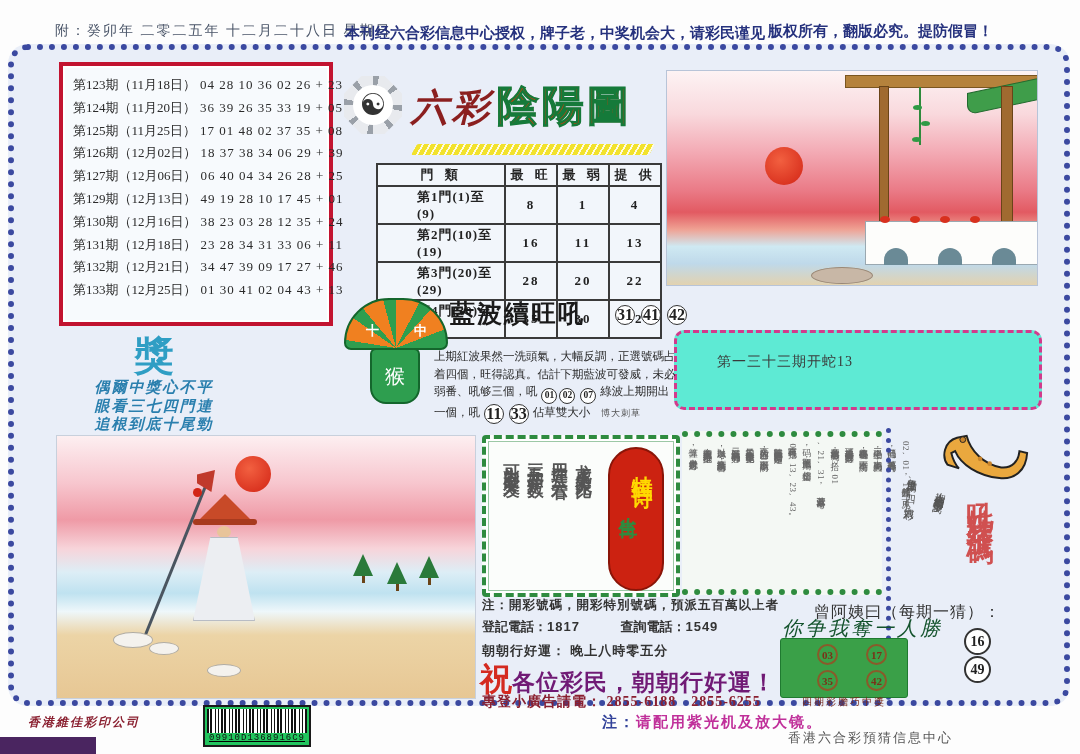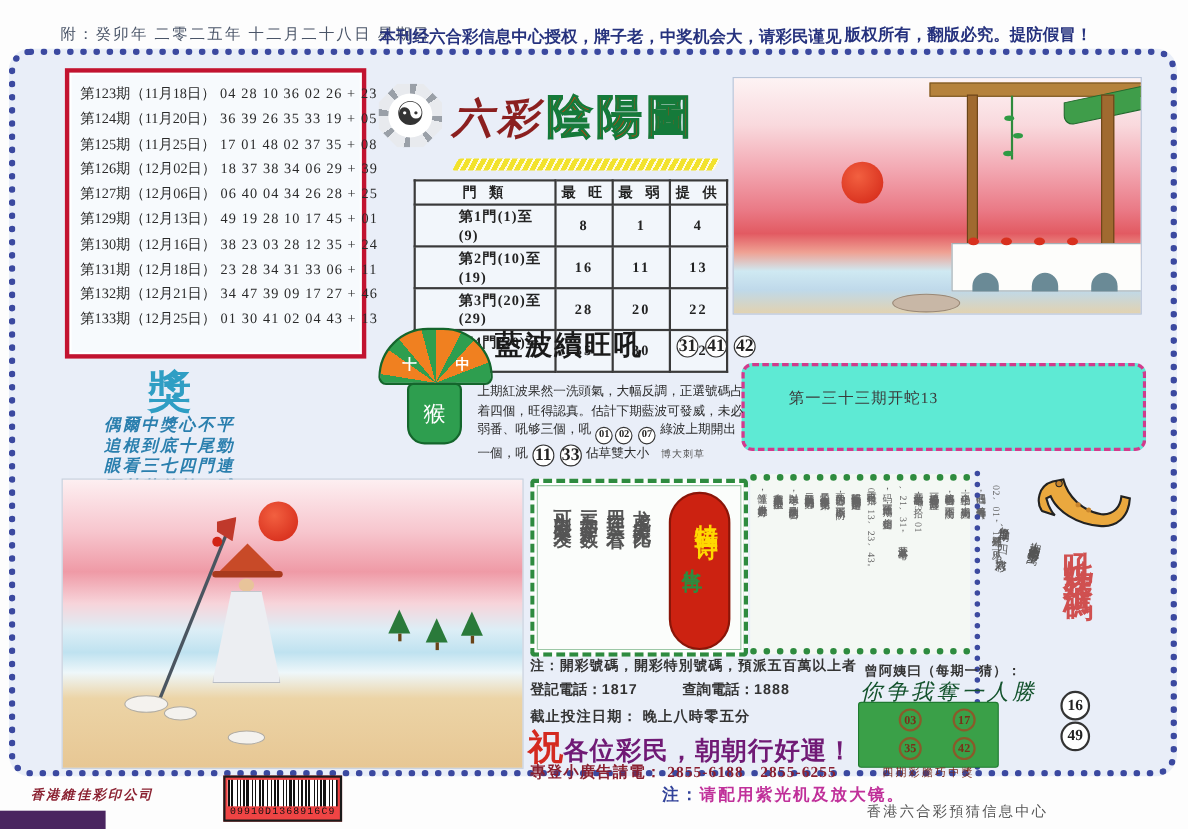--- a/index.html
+++ b/index.html
@@ -131,41 +131,41 @@
   .slant1 { position:absolute; left:904px; top:432px; writing-mode:vertical-rl; font-size:10.5px; color:#555;
             transform:rotate(14deg); height:150px; letter-spacing:1px; }
   .slant2 { position:absolute; left:884px; top:420px; writing-mode:vertical-rl; font-size:10.5px; color:#555;
             transform:rotate(6deg); height:150px; letter-spacing:1px; }
   .sis-title { position:absolute; left:948px; top:430px; writing-mode:vertical-rl; font-size:27px; font-weight:bold;
                color:#d05050; letter-spacing:9px; }
   .sis-circ { position:absolute; width:27px; height:27px; border:2px solid #333; border-radius:50%;
               background:#fff; display:flex; align-items:center; justify-content:center; font-size:14px; font-weight:bold; color:#222; }
 
   
-  .auntie-intro { position:absolute; left:772px; top:552px; font-size:12px; color:#333; letter-spacing:1px;font-weight:bold; }
+  .auntie-intro { position:absolute; left:800px; top:552px; font-size:16px; color:#333; letter-spacing:1px; }
   .auntie-hand { position:absolute; left:768px; top:565px; font-size:20px; font-style:italic; color:#14532d; letter-spacing:3px; }
   .auntie-box { position:absolute; left:766px; top:588px; width:128px; height:60px; background:#3aa048;
                 border:1px solid #1f7a30; border-radius:3px; }
   .auntie-circ { display:inline-flex; width:21px; height:21px; border:2px solid #8a5a2a; border-radius:50%;
                  align-items:center; justify-content:center; font-size:11px; font-weight:bold; color:#7a3018; margin:5px 4px 0 20px; }
   .auntie-cap { text-align:center; font-size:10px; color:#7a2a1a; margin-top:4px; letter-spacing:2px; }
 
   
   .bi-note { position:absolute; left:468px; top:547px; font-size:12.5px; font-weight:bold; color:#333; letter-spacing:1px; }
   .bi-phones { position:absolute; left:468px; top:568px; font-size:13px; font-weight:bold; color:#333; }
   .bi-phones .num { font-family:"Liberation Sans",sans-serif; letter-spacing:1px; }
   .bi-deadline { position:absolute; left:468px; top:592px; font-size:13px; font-weight:bold; color:#333; letter-spacing:1px; }
   .bi-wish { position:absolute; left:466px; top:608px; white-space:nowrap; }
   .bi-wish .big { font-size:32px; font-weight:bold; color:#d42a20; }
   .bi-wish .rest { font-size:23px; font-weight:bold; color:#701a75; letter-spacing:1px; }
   .bi-ad { position:absolute; left:468px; top:643px; font-size:14px; font-weight:bold; color:#8a2030; letter-spacing:1px; }
 
   
   .printer { position:absolute; left:28px; top:714px; font-size:12px; font-weight:bold; font-style:italic; color:#8a2030; letter-spacing:2px; }
-  .barcode { position:absolute; left:203px; top:705px; width:108px; height:42px; background:#ef4444; border:2px solid #1a1a1a; padding:2px; }
+  .barcode { position:absolute; left:203px; top:705px; width:108px; height:42px; background:#22c55e; border:2px solid #1a1a1a; padding:2px;text-decoration:underline; }
   .barcode-bars { height:24px; background:repeating-linear-gradient(90deg,#111 0 2px,#fff 2px 3px,#111 3px 5px,#fff 5px 8px,#111 8px 9px,#fff 9px 11px,#111 11px 12px,#fff 12px 14px); }
   .barcode-num { text-align:center; font-family:"Liberation Mono","DejaVu Sans Mono",monospace; font-size:9px; color:#111; letter-spacing:1px; }
   .uv-note { position:absolute; left:602px; top:713px; font-size:15px; font-weight:bold; letter-spacing:2px; }
   .uv-note .pre { color:#32429a; }
   .uv-note .body { color:#c0309a; }
   .credit { position:absolute; left:788px; top:729px; font-size:13px; color:#555; letter-spacing:2px; }
   .corner-box { position:absolute; left:0; top:737px; width:96px; height:17px; background:#4a2560; }
 </style>
 </head>
 <body>
@@ -286,22 +286,22 @@
       <span>一個，吼</span>
       <span class="circ big">11</span>
       <span class="circ big">33</span>
       <span>佔草雙大小</span>
       <span class="bw-sign">博大刺草</span>
     </div>
 
     <div class="prize-poem">
       <div class="prize-title">獎</div>
       <div class="prize-line">偶爾中獎心不平</div>
+      <div class="prize-line">眼看三七四門連</div>
       <div class="prize-line">追根到底十尾勁</div>
-      <div class="prize-line">眼看三七四門連</div>
       <div class="prize-line">不甘落後拾一球</div>
     </div>
 
     <div class="beach">
       <div class="beach-sun"></div>
       <div class="spear"></div>
       <div class="spear-head"></div>
       <div class="tassel"></div>
       <div class="hat"></div>
       <div class="hat-brim"></div>
@@ -375,24 +375,24 @@
         <span class="auntie-circ">35</span>
         <span class="auntie-circ">42</span>
       </div>
       <div class="auntie-cap">四期彩膽巧中獎</div>
     </div>
 
     <div class="bi-note">注：開彩號碼，開彩特別號碼，預派五百萬以上者</div>
     <div class="bi-phones">
       <span>登記電話：</span><span class="num">1817</span>
       <span style="display:inline-block;width:34px;"></span>
-      <span>查詢電話：</span><span class="num">1888</span>
+      <span>查詢電話：</span><span class="num">1549</span>
     </div>
     <div class="bi-deadline">
-      <span>截止投注日期：</span>
+      <span>朝朝行好運：</span>
       <span>晚上八時零五分</span>
     </div>
     <div class="bi-wish">
       <span class="big">祝</span><span class="rest">各位彩民，朝朝行好運！</span>
     </div>
     <div class="bi-ad">
       <span>專登小廣告請電：</span>
       <span>2855-6188　2855-6255</span>
     </div>
   </div>

